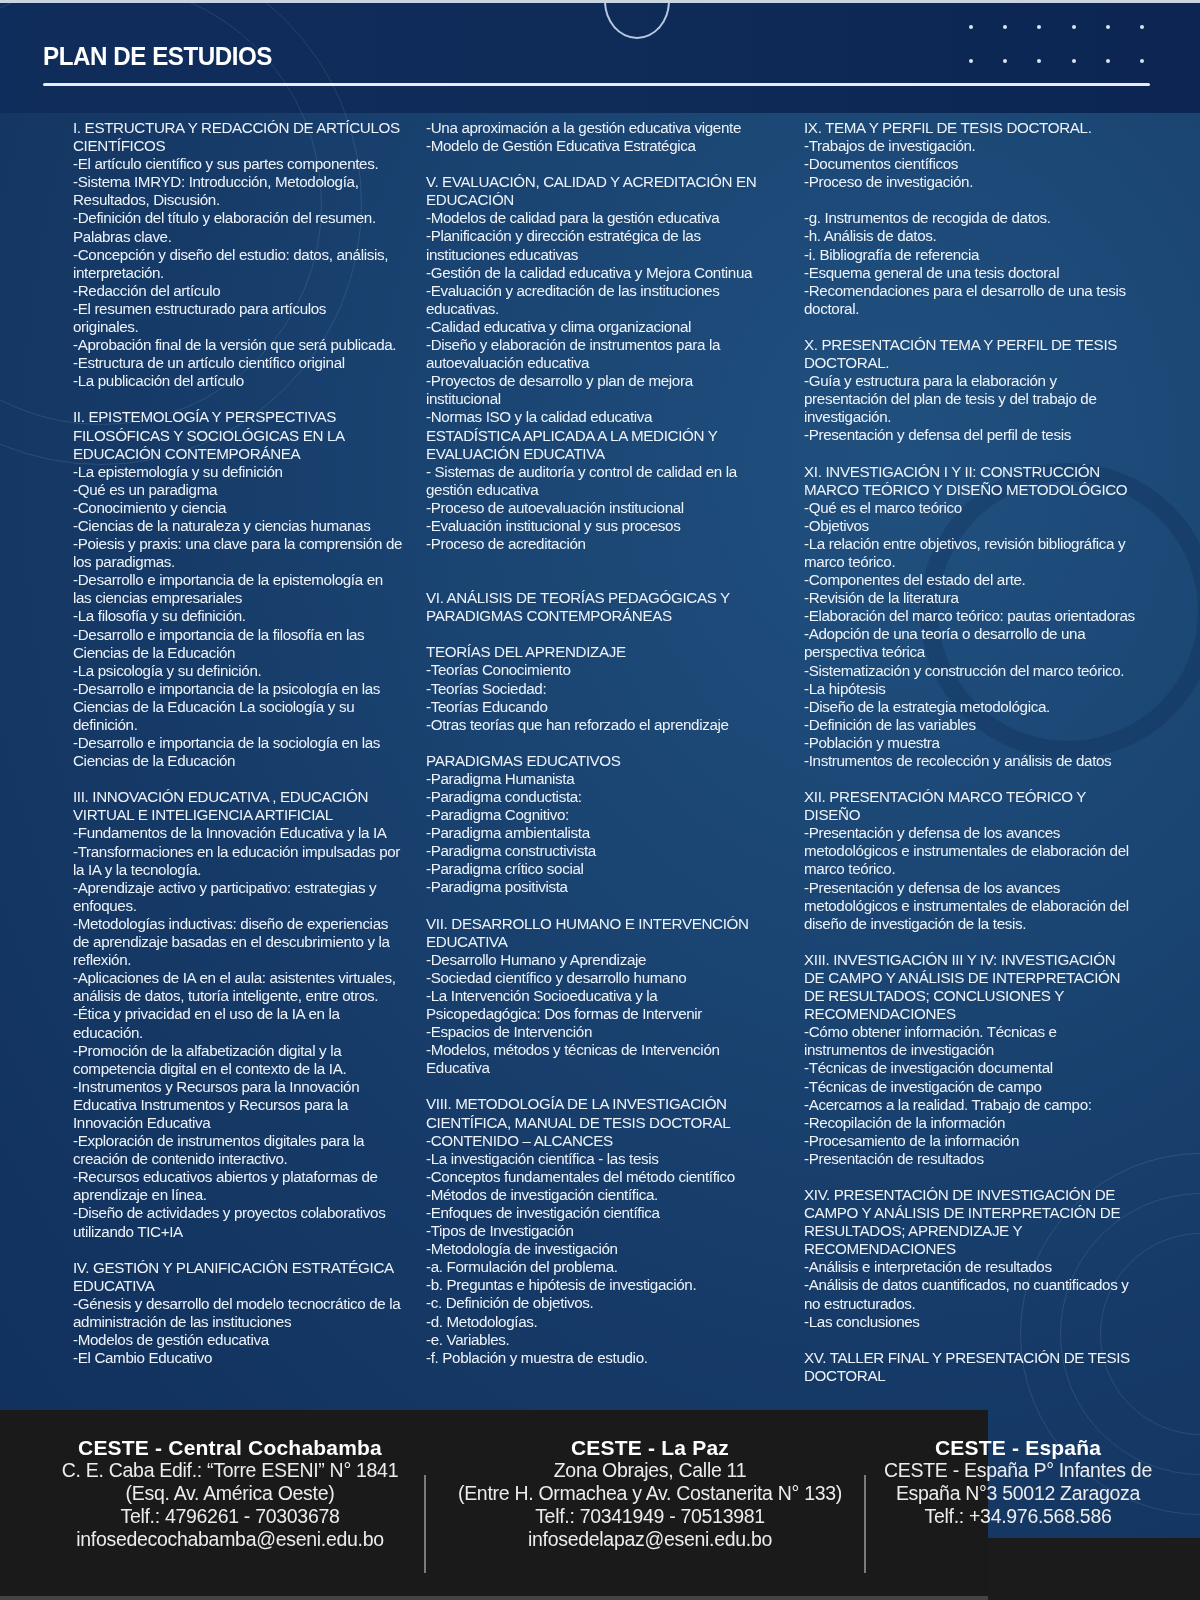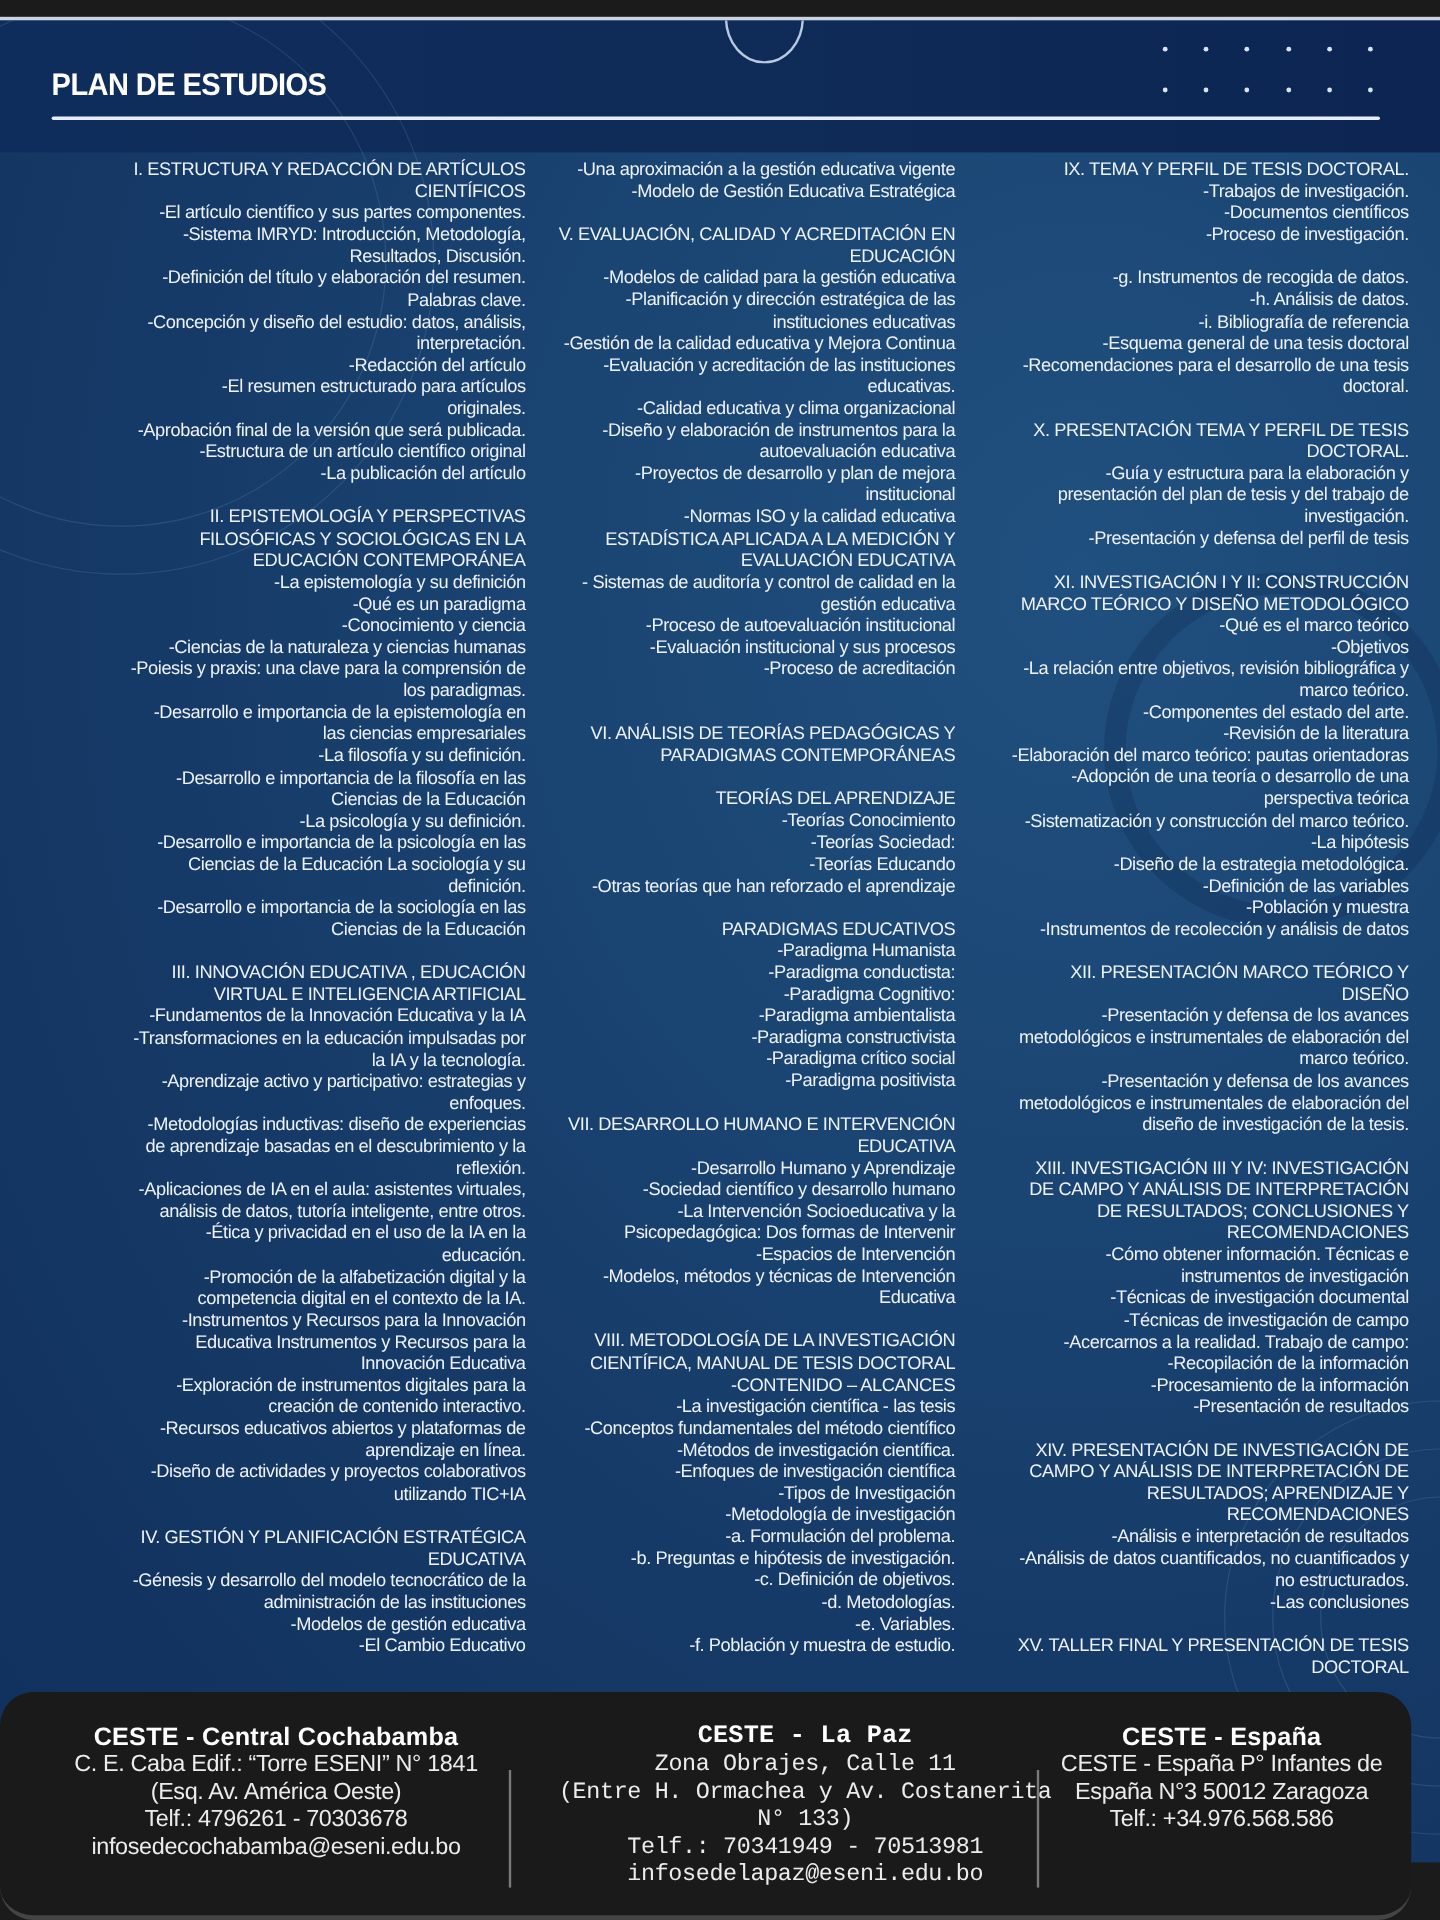--- a/index.html
+++ b/index.html
@@ -5,26 +5,25 @@
   html, body { margin: 0; padding: 0; }
   body {
     width: 1200px; height: 1600px; overflow: hidden;
     font-family: "Liberation Sans", sans-serif;
     background: #1b1b1b;
   }
   .page {
     position: relative; width: 1200px; height: 1600px; overflow: hidden;
   }
   .main {
-    position: absolute; left: 0; top: 14px; width: 1200px; height: 1538px;
+    position: absolute; left: 0; top: 0; width: 1200px; height: 1538px;
     background: radial-gradient(ellipse at 75% 30%, #20507f 0%, #1a4472 35%, #163a67 60%, #102f5c 100%);
     overflow: hidden;
     border-top: 3px solid #c9d3e2;
     box-sizing: border-box;
-    text-align: right;
   }
   .top-band {
     position: absolute; left: 0; top: 0; width: 1200px; height: 110px;
     background: linear-gradient(90deg, #0f2d5c 0%, #0f2b58 50%, #0c2552 100%);
   }
   .deco-ring {
     position: absolute; border-radius: 50%; border: 1px solid rgba(170,200,235,0.14);
   }
   .deco-arc-top {
     position: absolute; left: 604px; top: -40px; width: 62px; height: 72px;
@@ -48,32 +47,31 @@
     position: absolute; top: 116px; color: #eef3fa;
     font-size: 15.2px; line-height: 18.1px; letter-spacing: -0.35px;
   }
   .col1 { left: 45px; width: 365px; margin-left: 28px; }
   .col2 { left: 426px; width: 370px; }
   .col3 { left: 804px; width: 370px; }
   .section { margin-bottom: 18px; }
   .section .heading { text-transform: none; }
   .line { white-space: normal; }
   .footer {
-    position: absolute; left: 0; top: 1410px; width: 1176px; height: 190px;
+    position: absolute; left: 0; top: 1410px; width: 988px; height: 190px;
     background: #1a1a1a; border-bottom: 4px solid #444;
     box-sizing: border-box;
-    border-radius: 28px;
   }
   .office {
     position: absolute; top: 26px; text-align: center; color: #ececec;
     font-size: 19.5px; line-height: 23px; letter-spacing: -0.3px;
   }
   .office .name { font-weight: bold; font-size: 21px; color: #ffffff; letter-spacing: 0.2px; }
   .office1 { left: 40px; width: 380px; }
-  .office2 { left: 461px; width: 420px; font-family: Liberation Mono, monospace; }
+  .office2 { left: 440px; width: 420px; }
   .office3 { left: 868px; width: 300px; }
   .vsep {
     position: absolute; top: 65px; width: 2px; height: 98px; background: #7a7a7a;
   }
 </style>
 </head>
 <body>
 
 <div class="page">
   <div class="main">

